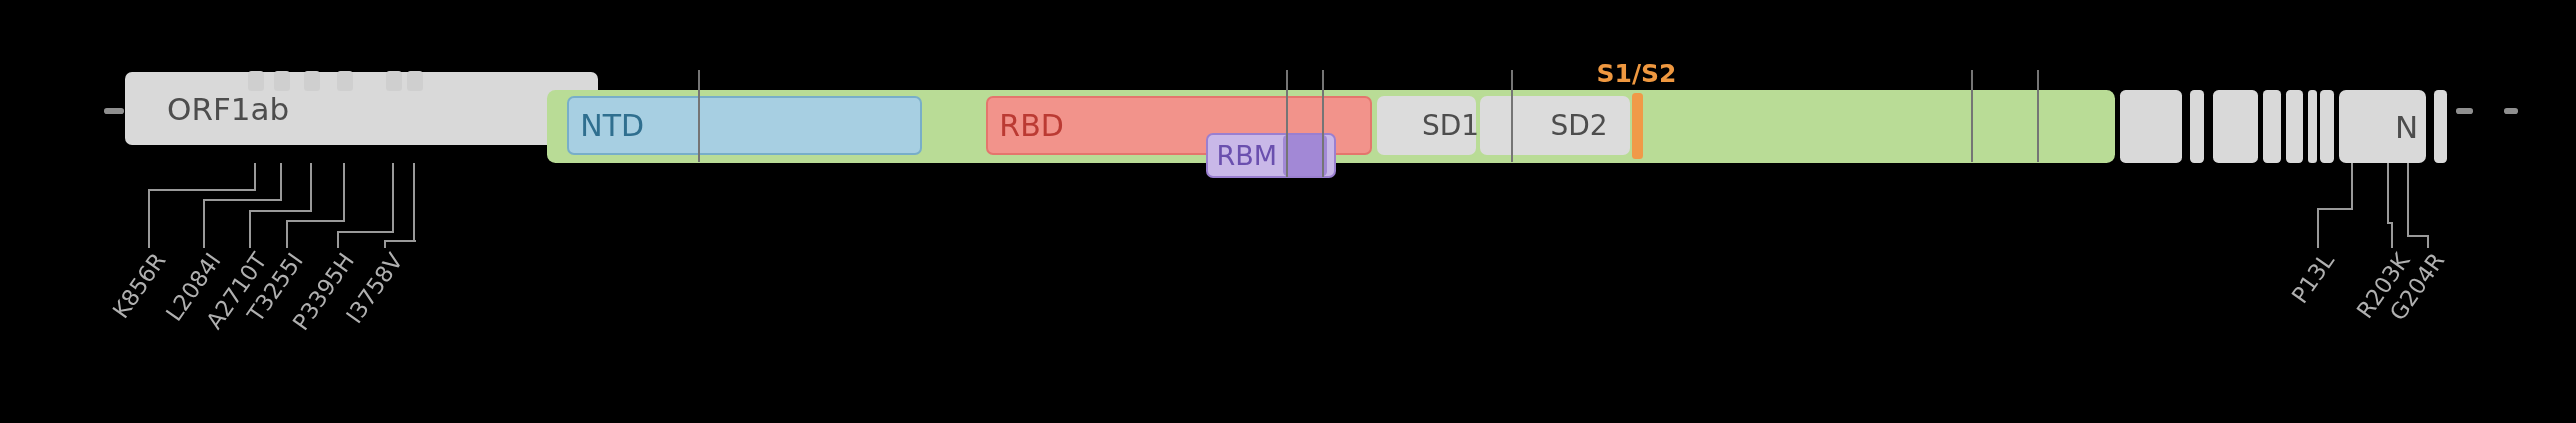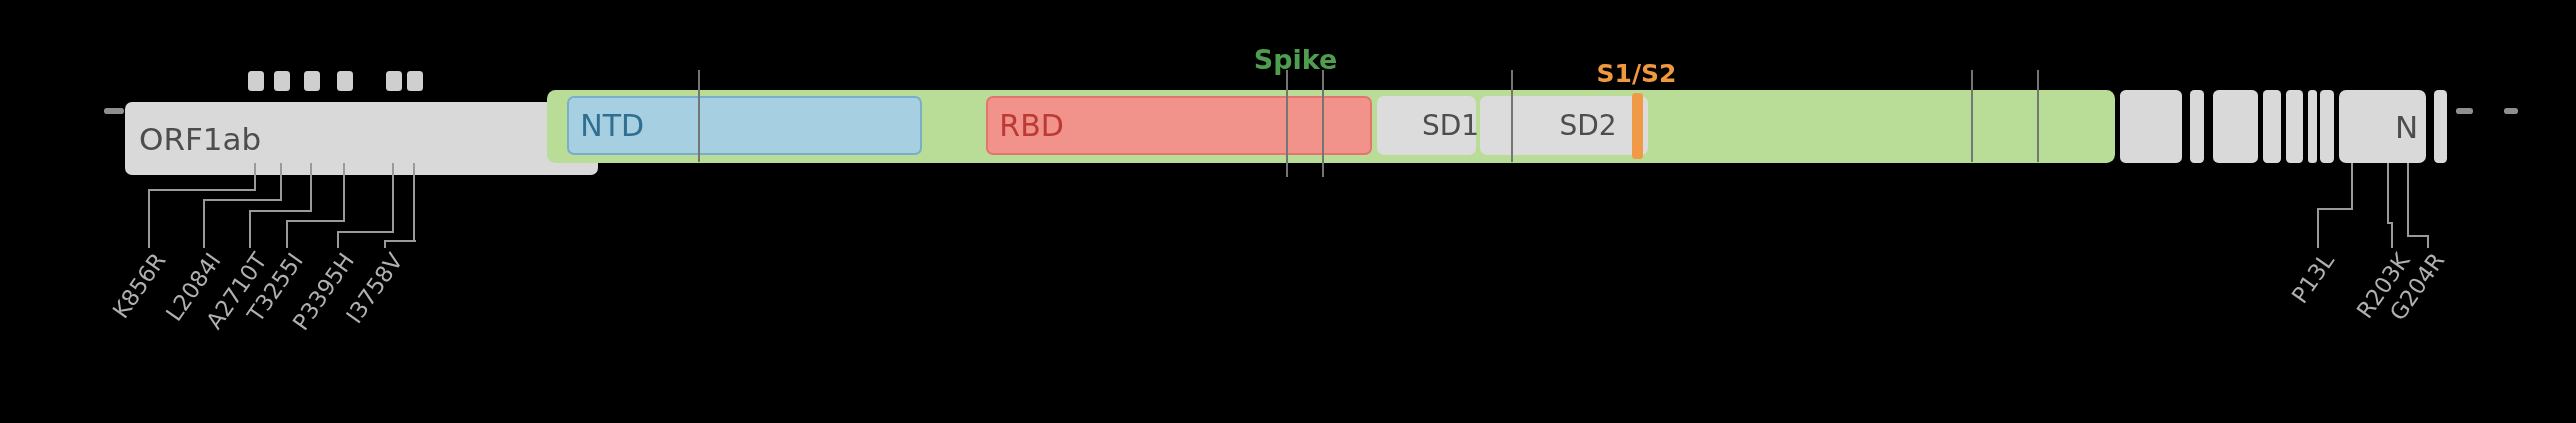--- a/index.html
+++ b/index.html
@@ -26,21 +26,21 @@
 
   .annot { position:absolute; text-align:center; font-weight:bold; font-size:27px; white-space:nowrap; }
 </style>
 </head>
 <body>
 
 <div class="canvas">
 
   <div class="endcap" style="left:104px;top:108px;width:20px;"></div>
 
-  <div class="box" style="left:125px;top:102px;width:473px;height:73px;">
+  <div class="box" style="left:125px;top:72px;width:473px;height:73px;padding-left:28px;">
     <span class="lbl">ORF1ab</span>
   </div>
 
   <div class="tick-sq" style="left:248px;"></div>
   <div class="tick-sq" style="left:274px;"></div>
   <div class="tick-sq" style="left:304px;"></div>
   <div class="tick-sq" style="left:337px;"></div>
   <div class="tick-sq" style="left:386px;"></div>
   <div class="tick-sq" style="left:407px;"></div>
 
@@ -48,35 +48,38 @@
 
   <div class="box" style="left:567px;top:96px;width:355px;height:59px;background:#a7cfe2;border:2.1px solid #78aec9;">
     <span class="lbl" style="font-size:30px;color:#2f6f8f;padding-left:11.3px;">NTD</span>
   </div>
   <div class="box" style="left:986px;top:96px;width:386px;height:59px;background:#f2938b;border:2.1px solid #e4756d;">
     <span class="lbl" style="font-size:30px;color:#bb3a33;padding-left:11.3px;">RBD</span>
   </div>
   <div class="box centered" style="left:1377px;top:96px;width:99px;height:59px;background:#dcdcdc;">
     <span class="lbl" style="font-size:28px;">SD1</span>
   </div>
-  <div class="box centered" style="left:1480px;top:96px;width:168px;height:59px;background:#dcdcdc;">
+  <div class="box centered" style="left:1480px;top:96px;width:150px;height:59px;background:#dcdcdc;">
     <span class="lbl" style="font-size:28px;">SD2</span>
   </div>
 
   <div class="box" style="left:1632px;top:93px;width:10.6px;height:66px;background:#f09a48;border-radius:3.5px;"></div>
 
+  <div class="box" style="left:1206px;top:133px;width:130px;height:45px;background:#c9b8e8;border:2.1px solid #9a7fd0;z-index:4;">
+    <span class="lbl" style="font-size:27px;color:#6a4fae;padding-left:8.5px;">RBM</span>
+    <div style="position:absolute;left:75px;top:0;width:44px;height:41px;background:#a288d6;border-radius:4.2px;"></div>
+  </div>
 
   <div class="stick" style="left:698px;z-index:5;"></div>
   <div class="stick" style="left:1286px;z-index:5;height:107px;"></div>
   <div class="stick" style="left:1322px;z-index:5;height:107px;"></div>
   <div class="stick" style="left:1511px;z-index:5;"></div>
   <div class="stick" style="left:1971px;z-index:5;"></div>
   <div class="stick" style="left:2037px;z-index:5;"></div>
 
-  <div class="annot" style="left:1190px;top:44px;width:211px;color:#4f9e4f;">Spike</div>
   <div class="annot" style="left:1566px;top:59px;width:141px;color:#ef9840;font-size:25px;">S1/S2</div>
 
   <div class="box" style="left:2120px;top:90px;width:62px;height:73px;border-radius:5.6px;"></div>
   <div class="box" style="left:2190px;top:90px;width:14px;height:73px;border-radius:4.2px;"></div>
   <div class="box" style="left:2213px;top:90px;width:45px;height:73px;border-radius:5.6px;"></div>
   <div class="box" style="left:2263px;top:90px;width:18.3px;height:73px;border-radius:4.2px;"></div>
   <div class="box" style="left:2286px;top:90px;width:17px;height:73px;border-radius:4.2px;"></div>
   <div class="box" style="left:2308px;top:90px;width:9.2px;height:73px;border-radius:3.5px;"></div>
   <div class="box" style="left:2320px;top:90px;width:14px;height:73px;border-radius:4.2px;"></div>
 

